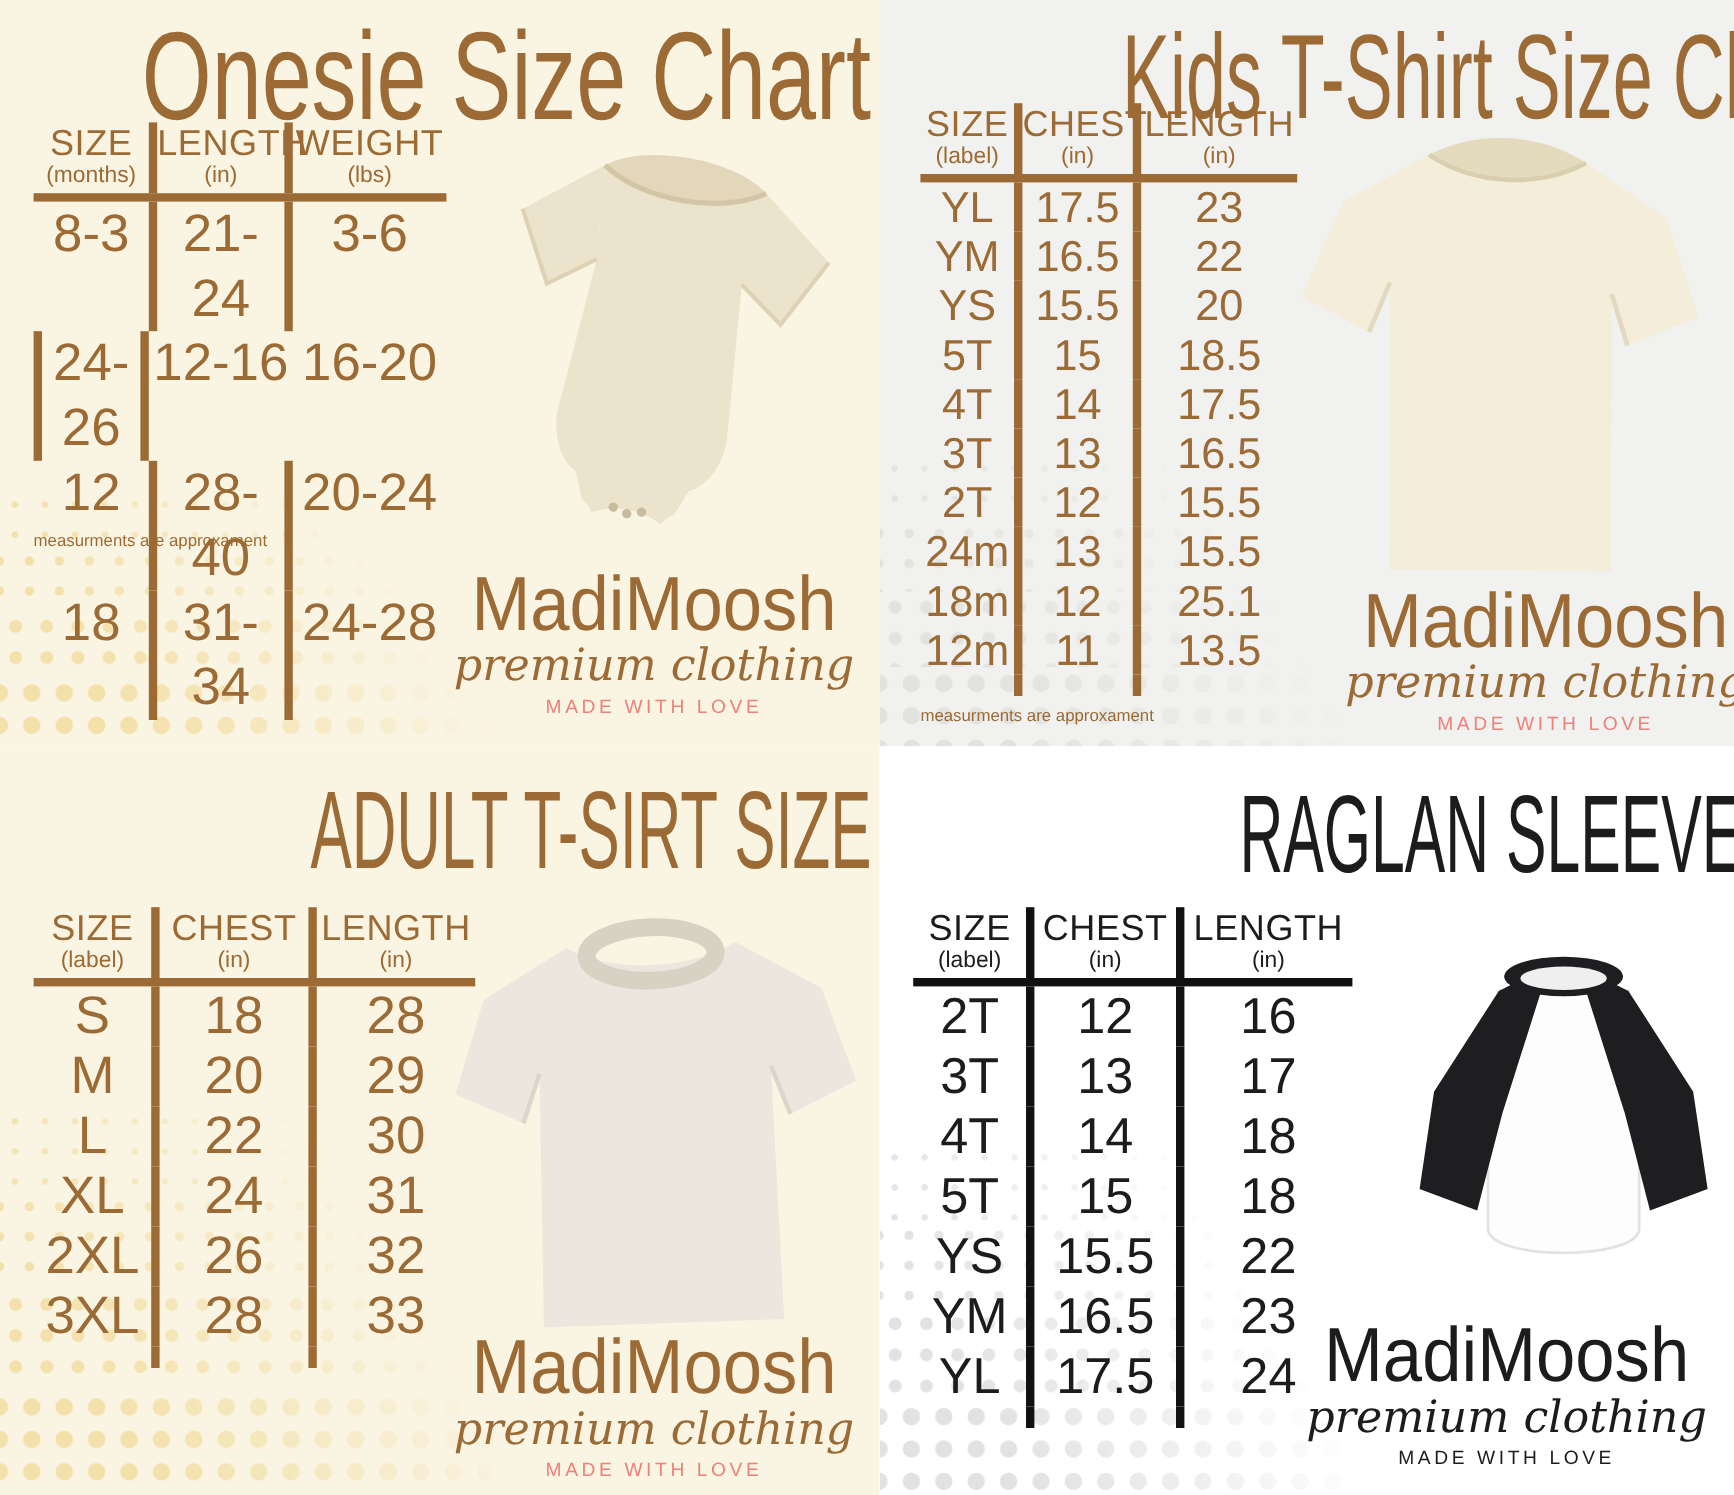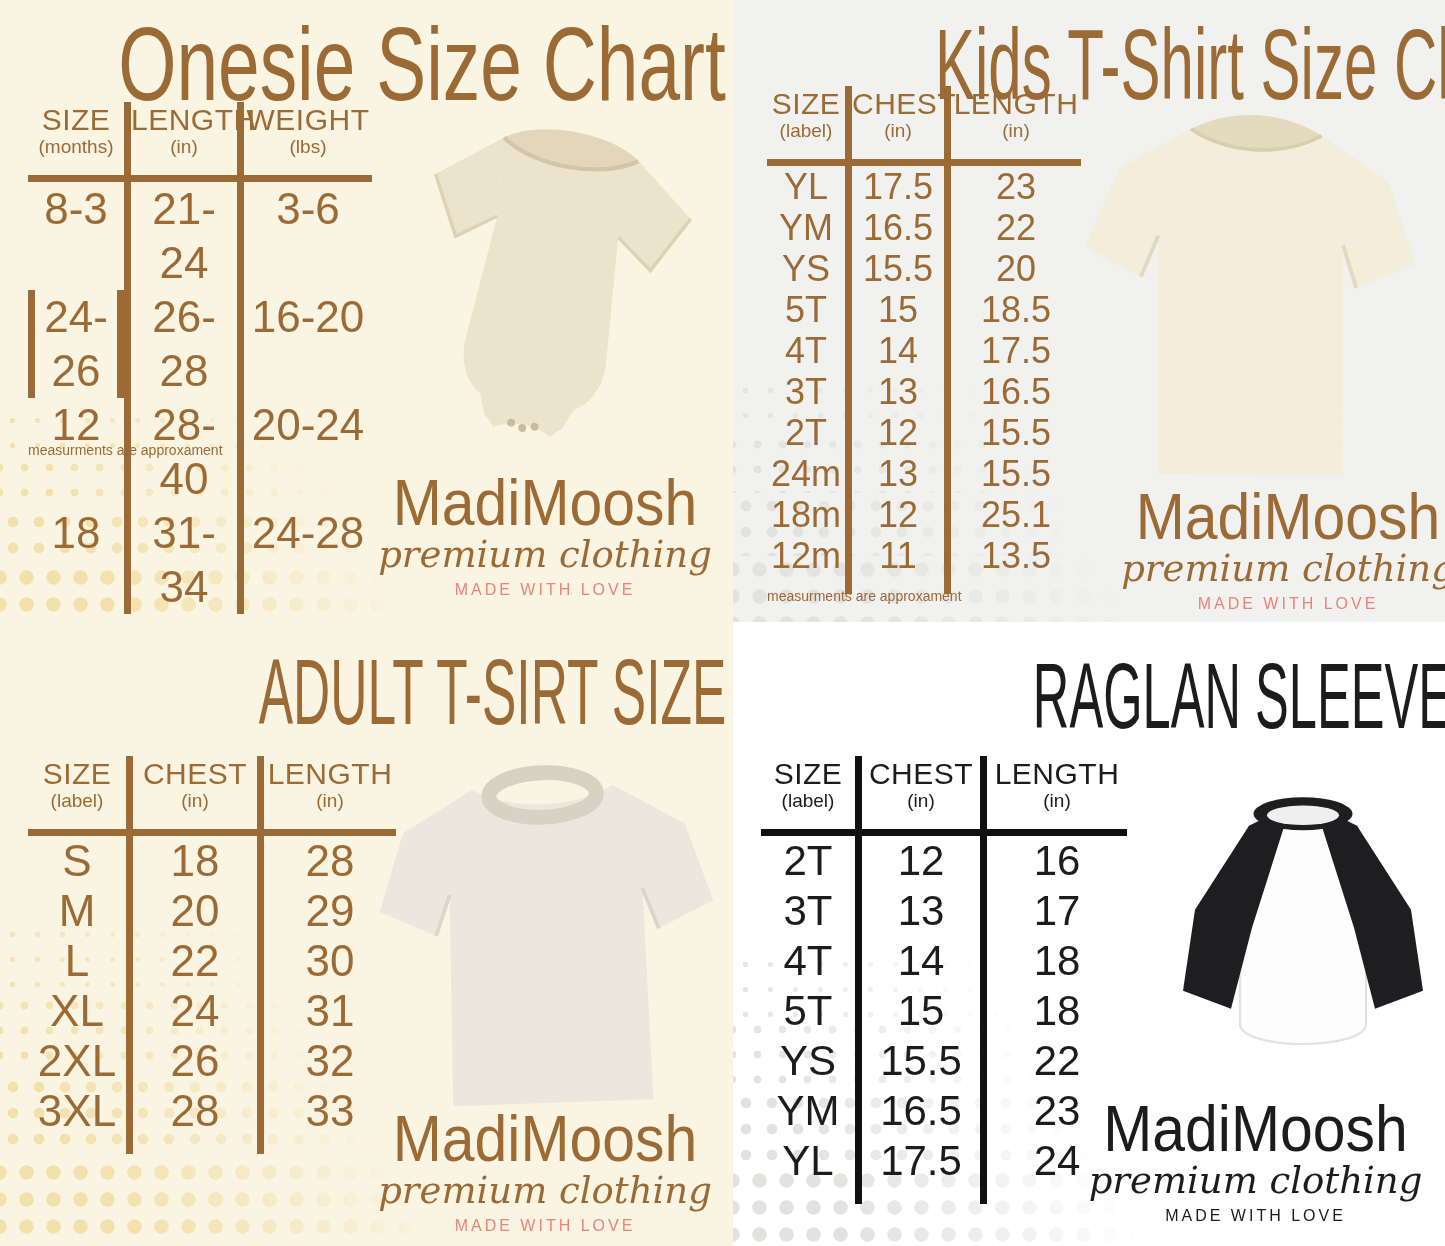--- a/index.html
+++ b/index.html
@@ -30,21 +30,21 @@
 
   
   .tbl{position:absolute;display:grid;z-index:2;}
   #q-tl .tbl{left:28px;top:102px;grid-template-columns:96px 120px 128px;}
   #q-tr .tbl{left:34px;top:86px;grid-template-columns:78px 106px 130px;}
   #q-bl .tbl{left:28px;top:134px;grid-template-columns:98px 138px 132px;}
   #q-br .tbl{left:28px;top:134px;grid-template-columns:94px 132px 140px;}
   .cell{text-align:center;color:var(--ink);}
   .c1{border-left:7px solid var(--line);border-right:7px solid var(--line);}
   .rule{grid-column:1/-1;height:7px;background:var(--line);}
-  .head{padding-top:2px;padding-bottom:18px;}
+  .head{padding-top:2px;padding-bottom:4px;}
   .hlabel{font-size:30px;line-height:32px;letter-spacing:.5px;}
   .hsub{font-size:19px;line-height:21px;}
   .val{font-size:44px;line-height:54px;}
   #q-tr .val{font-size:36px;line-height:41px;}
   #q-bl .val{line-height:50px;}
   #q-br .val{font-size:42px;line-height:50px;}
   .sp{height:18px;}
 
   
   .note{position:absolute;font-size:14px;color:var(--ink);text-align:left;z-index:3;}
@@ -107,21 +107,21 @@
         </div>
         <div class="cell head c2">
           <div class="hlabel">WEIGHT</div>
           <div class="hsub">(lbs)</div>
         </div>
         <div class="rule"></div>
         <div class="cell val c0">8-3</div>
         <div class="cell val c1">21-24</div>
         <div class="cell val c0">3-6</div>
         <div class="cell val c1">24-26</div>
-        <div class="cell val c1">26-28</div>
+        <div class="cell val c2">12-16</div>
         <div class="cell val c2">16-20</div>
         <div class="cell val c0">12</div>
         <div class="cell val c1">28-40</div>
         <div class="cell val c2">20-24</div>
         <div class="cell val c0">18</div>
         <div class="cell val c1">31-34</div>
         <div class="cell val c2">24-28</div>
       </div>
     <div class="note">measurments are approxament</div>
     <div class="product">

